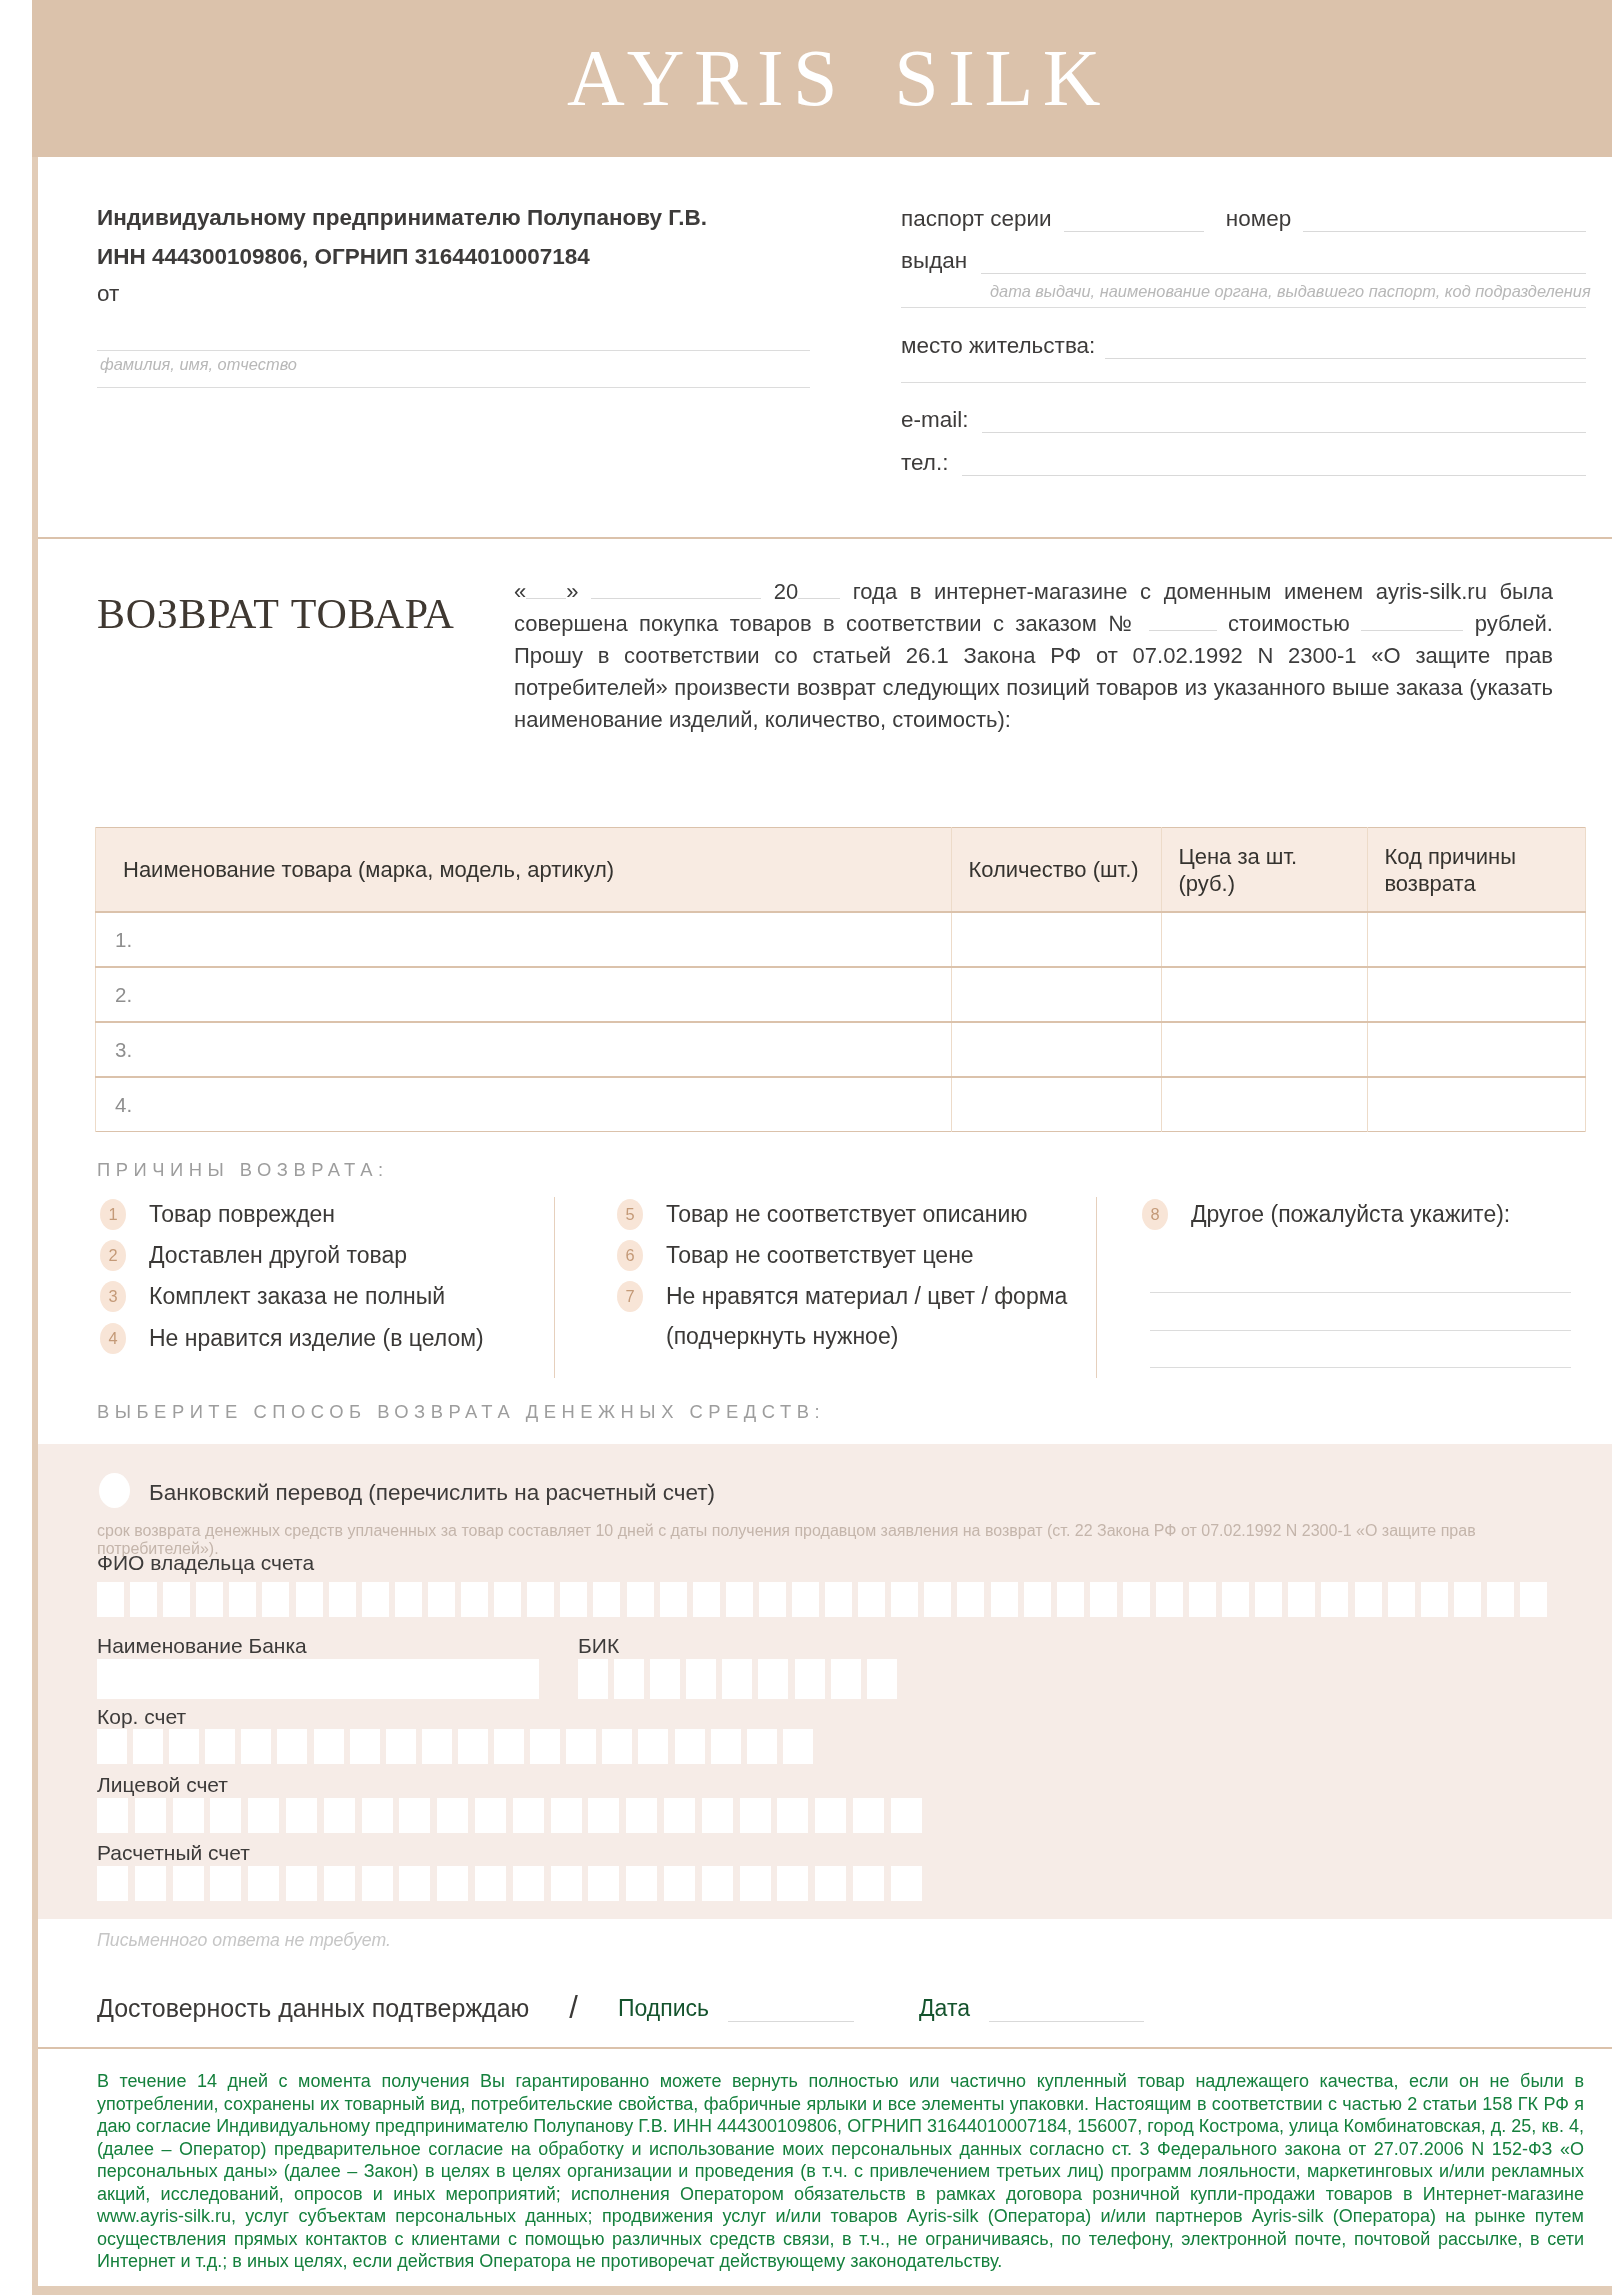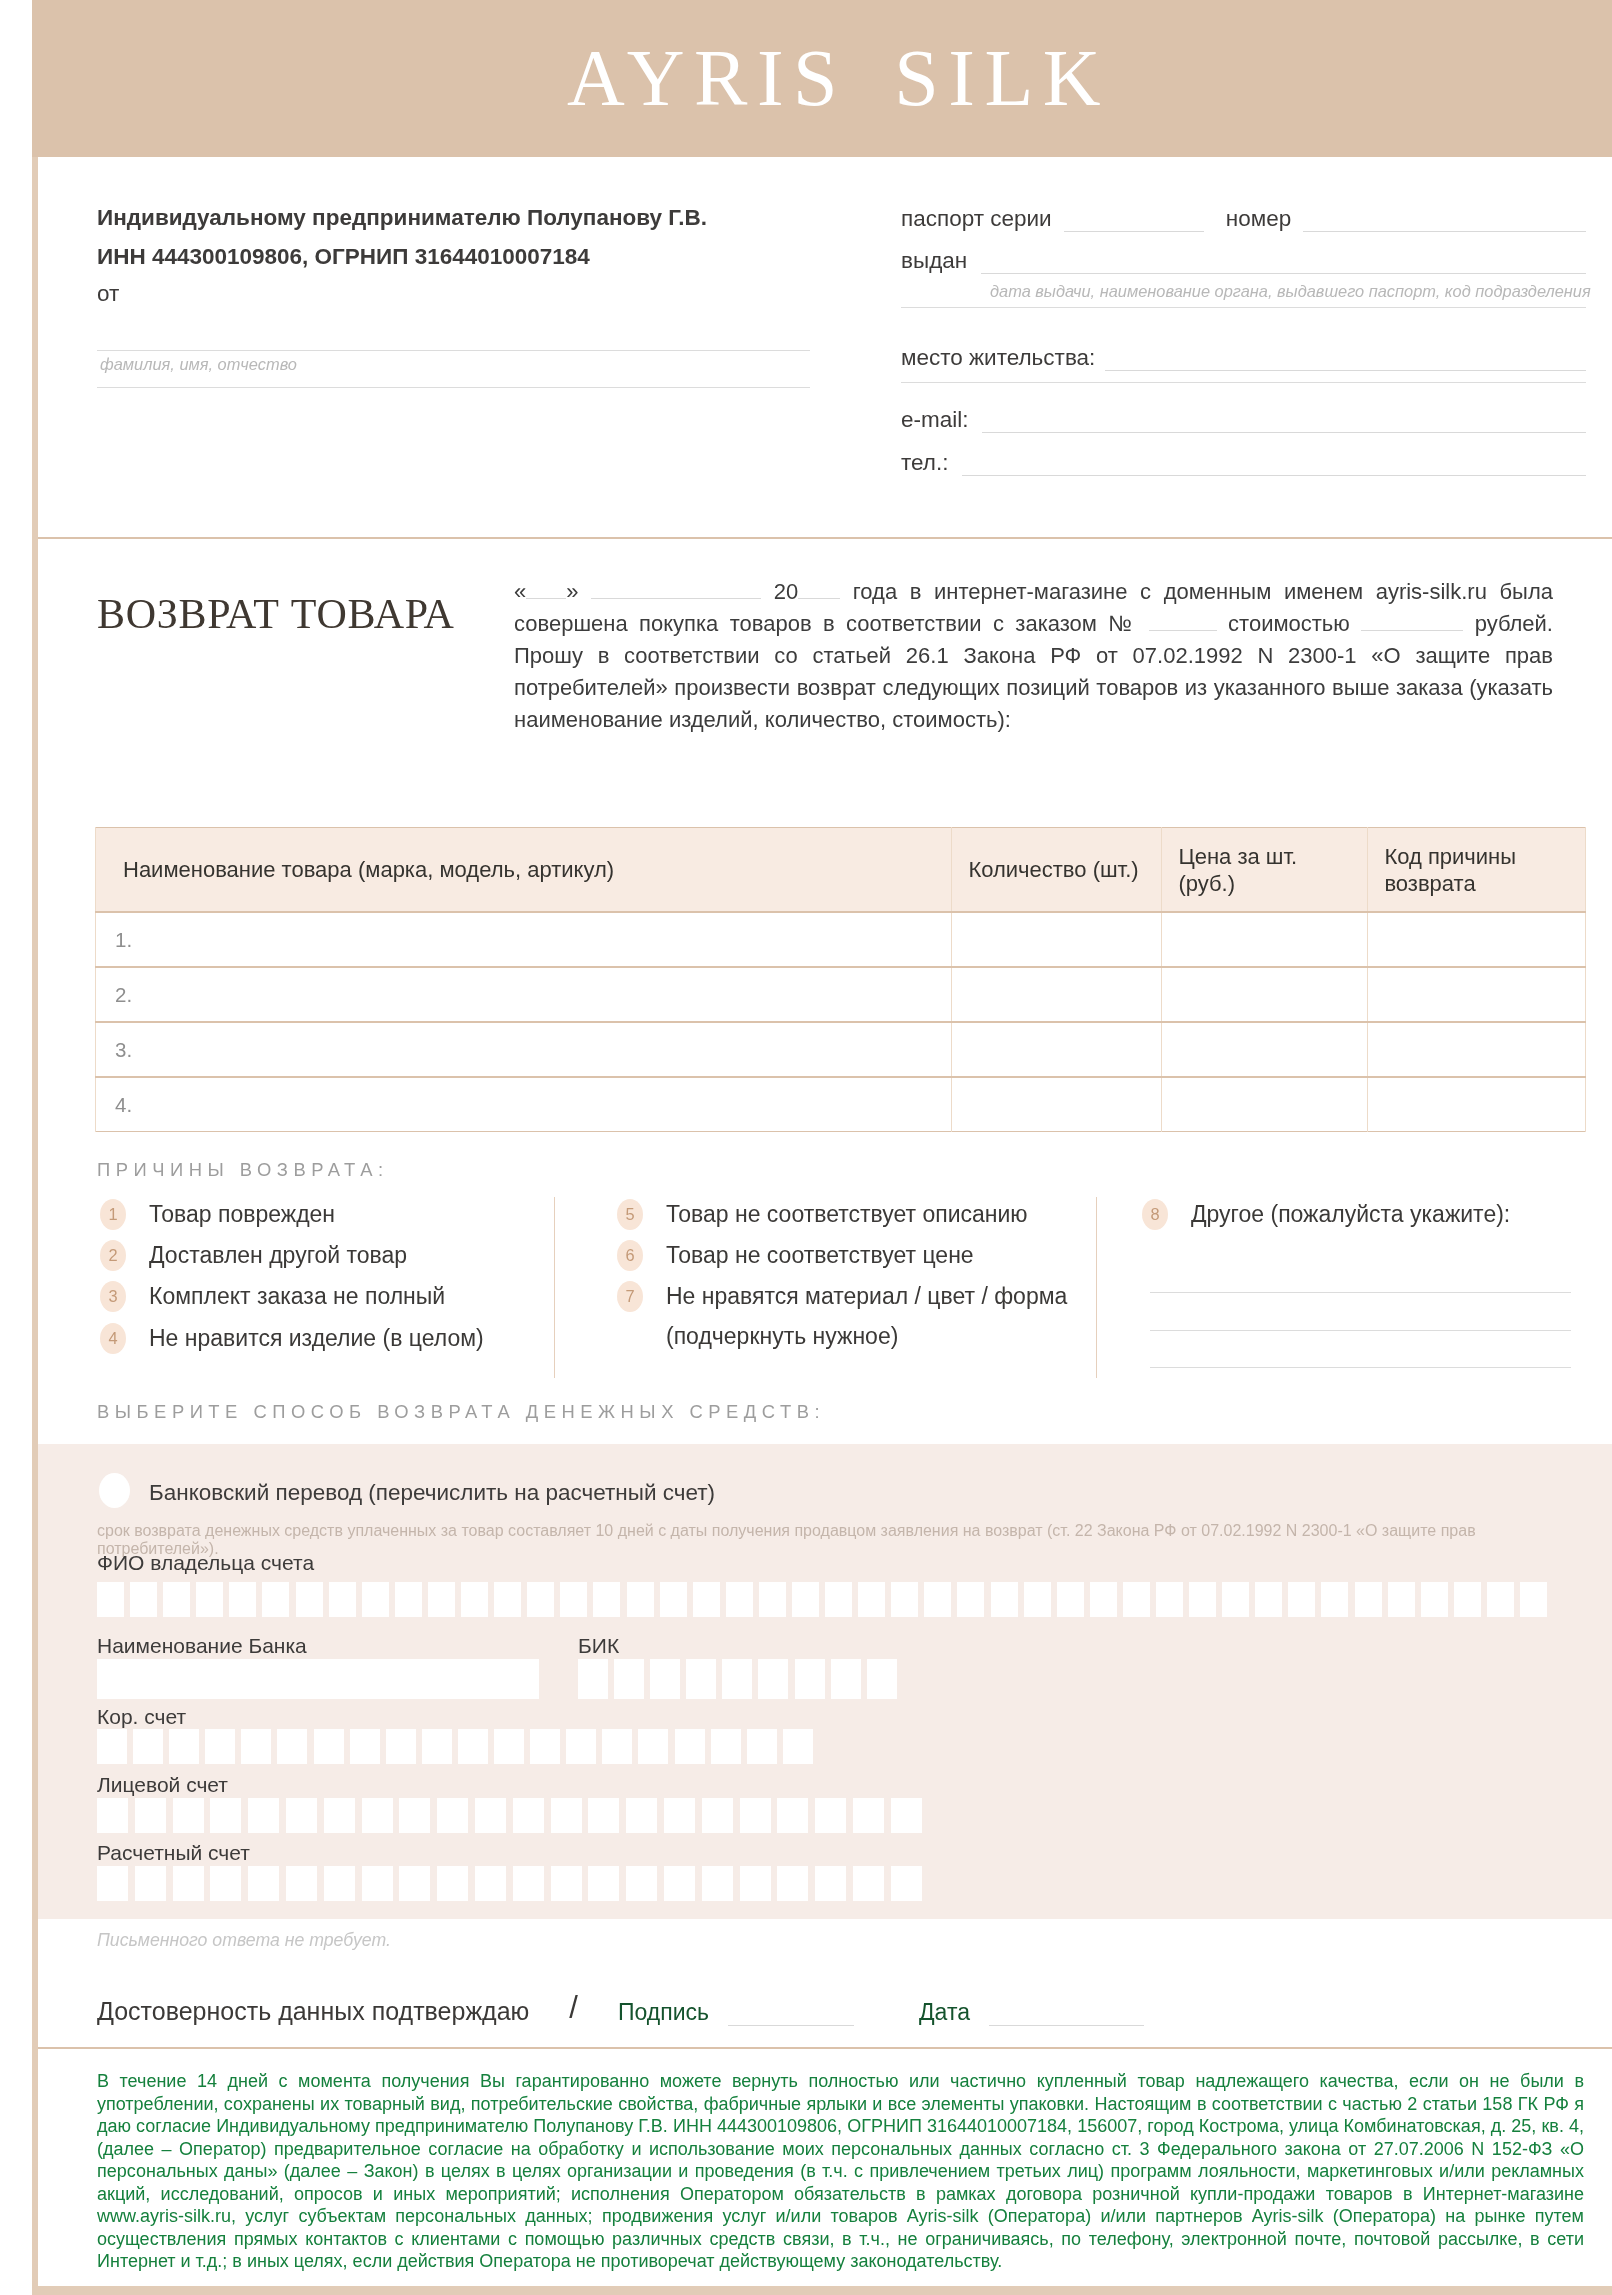--- a/index.html
+++ b/index.html
@@ -13,21 +13,21 @@
   .edge-right{left:1607px;top:0;width:5.5px;height:2295px;background:#e2ccb7;}
   .bottom-bar{left:0;top:2286px;width:1613px;height:9.5px;background:#e2ccb7;}
   .tan-divider{height:0;border-top:2px solid #dbc2ab;}
   
   .lbl{font-size:22.5px;color:#3d3b3a;}
   .lbl31{font-size:21px;color:#3d3b3a;}
   .hint{font-size:16.4px;font-style:italic;color:#b8b8b8;}
   .blank{display:inline-block;border-bottom:1.4px solid #d9d9d9;height:26px;}
   .iblank{display:inline-block;border-bottom:1.4px solid #d9d9d9;}
   .line{border-bottom:1.4px solid #dcdcdc;height:0;}
-  .frow{display:flex;align-items:flex-end;}
+  .frow{display:flex;align-items:center;}
   
   .doc-title{font-family:"Liberation Serif",serif;font-size:42px;line-height:59px;color:#3f3831;letter-spacing:0.7px;}
   .intro{width:1039px;font-size:22px;line-height:32px;color:#3c3c3c;text-align:justify;}
   
   .items-table{border-collapse:collapse;table-layout:fixed;width:1489px;border:1.4px solid #dbc2ab;}
   .items-table th,.items-table td{border-left:1.4px solid #eddbc9;border-right:1.4px solid #eddbc9;}
   .items-table thead th{background:#f8ebe2;height:83px;font-size:22px;line-height:27px;font-weight:400;
         text-align:left;vertical-align:middle;padding:0 13.6px 0 16.4px;color:#35332f;border-bottom:1.4px solid #e7d3c0;}
   .items-table thead th.first{padding-left:27px;}
   .items-table tbody td{height:51px;border-top:2.7px solid #dbc2ab;background:#fff;}
@@ -82,21 +82,21 @@
     <span class="blank" style="width:140px;"></span>
     <span class="lbl" style="margin-left:9.5px;">номер</span>
     <span class="blank" style="flex:1;"></span>
   </div>
   <div class="abs frow" style="left:869px;top:247px;width:685px;gap:13.6px;">
     <span class="lbl">выдан</span>
     <span class="blank" style="flex:1;"></span>
   </div>
   <div class="abs hint" style="left:958px;top:282px;">дата выдачи, наименование органа, выдавшего паспорт, код подразделения</div>
   <div class="abs line" style="left:869px;top:307px;width:685px;"></div>
-  <div class="abs frow" style="left:869px;top:344px;width:685px;gap:10px;">
+  <div class="abs frow" style="left:869px;top:332px;width:685px;gap:10px;">
     <span class="lbl">место жительства:</span>
     <span class="blank" style="flex:1;"></span>
   </div>
   <div class="abs line" style="left:869px;top:382px;width:685px;"></div>
   <div class="abs frow" style="left:869px;top:406px;width:685px;gap:13.6px;">
     <span class="lbl">e-mail:</span>
     <span class="blank" style="flex:1;"></span>
   </div>
   <div class="abs frow" style="left:869px;top:449px;width:685px;gap:13.6px;">
     <span class="lbl">тел.:</span>

